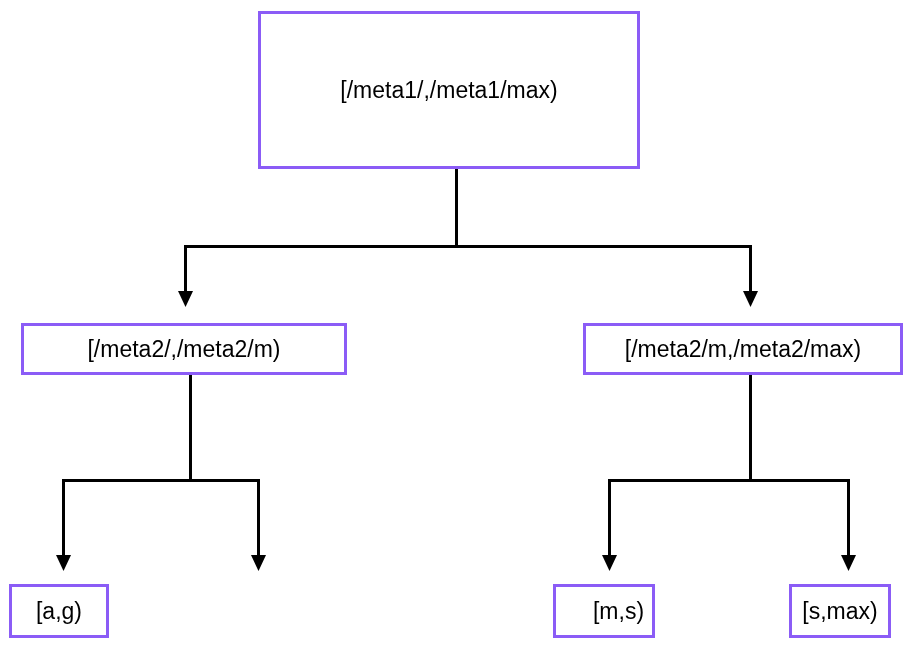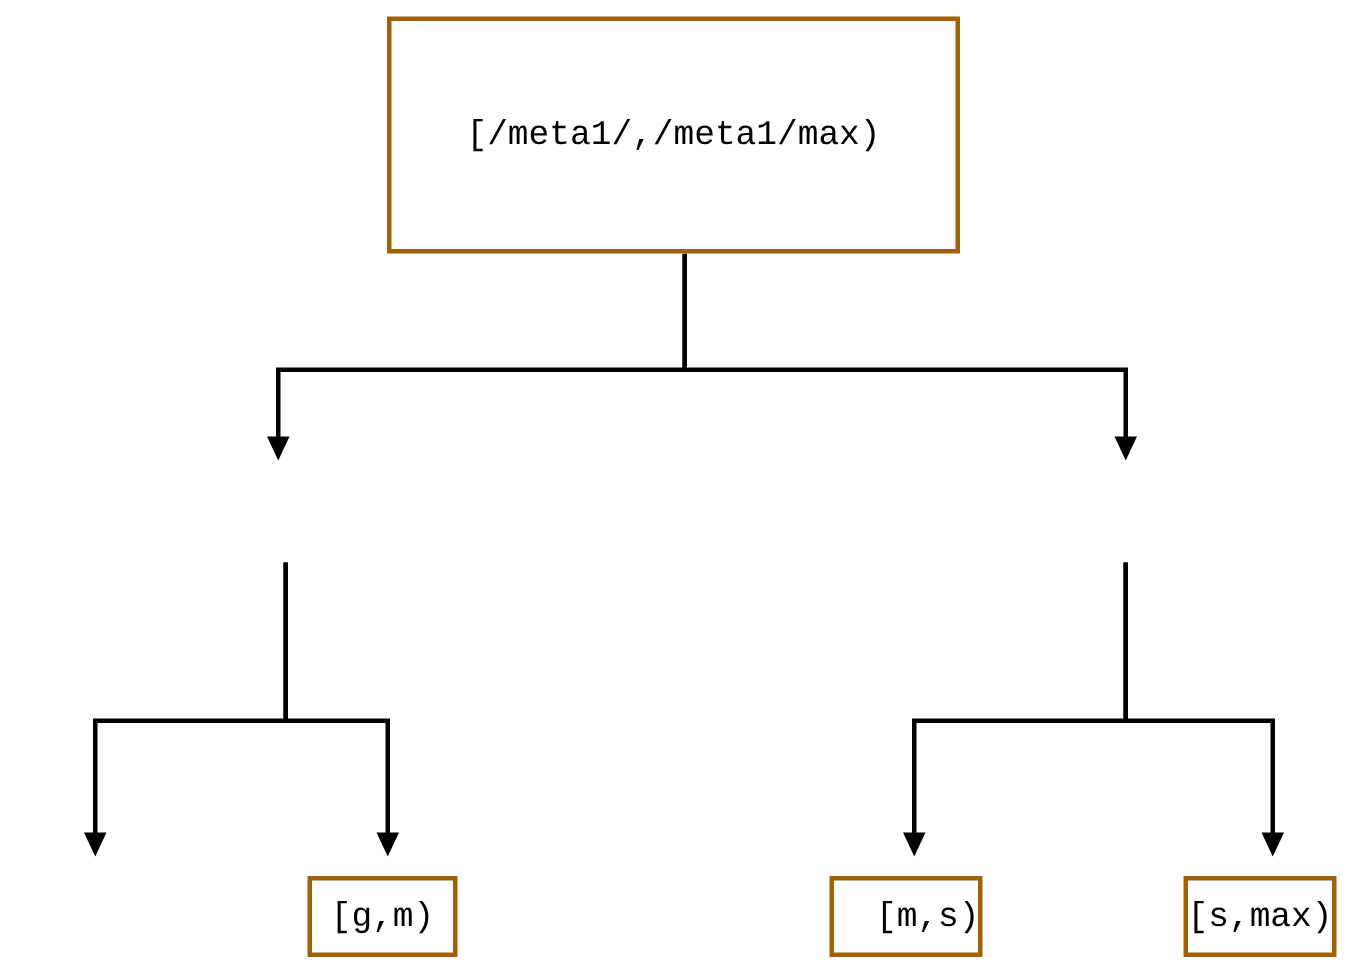--- a/index.html
+++ b/index.html
@@ -25,26 +25,26 @@
     left: 0;
     top: 0;
     width: 912px;
     height: 652px;
     pointer-events: none;
   }
   .node-box {
     position: absolute;
     box-sizing: border-box;
     background: #ffffff;
-    border: 3px solid #a16207;
+    border: 3px solid #8b5cf6;
     display: flex;
     align-items: center;
     justify-content: center;
     color: #000000;
-    font-family: Liberation Mono, monospace;
+    font-family: Liberation Sans, sans-serif;
     font-size: 23px;
     line-height: 1;
     letter-spacing: 0px;
     white-space: nowrap;
   }
   .node-label {
     display: block;
   }
   
   #node-root {
@@ -129,26 +129,32 @@
     <g>
       <path d="M 750.5 375 L 750.5 480.5 L 848.5 480.5 L 848.5 556" fill="none" stroke="#000000" stroke-width="3"></path>
       <polygon points="841,555 856,555 848.5,571" fill="#000000" stroke="none"></polygon>
     </g>
   </svg>
 
   <div class="node-box" id="node-root">
     <span class="node-label">[/meta1/,/meta1/max)</span>
   </div>
 
+  <div class="node-box" id="node-left-mid">
+    <span class="node-label">[/meta2/,/meta2/m)</span>
+  </div>
 
+  <div class="node-box" id="node-right-mid">
+    <span class="node-label">[/meta2/m,/meta2/max)</span>
+  </div>
 
+  <div class="node-box" id="node-leaf-ag">
+    <span class="node-label">[a,g)</span>
+  </div>
 
-  <div class="node-box" id="node-leaf-gm">
-    <span class="node-label">[g,m)</span>
-  </div>
 
   <div class="node-box" id="node-leaf-ms">
     <span class="node-label">[m,s)</span>
   </div>
 
   <div class="node-box" id="node-leaf-smax">
     <span class="node-label">[s,max)</span>
   </div>
 
 </div>

